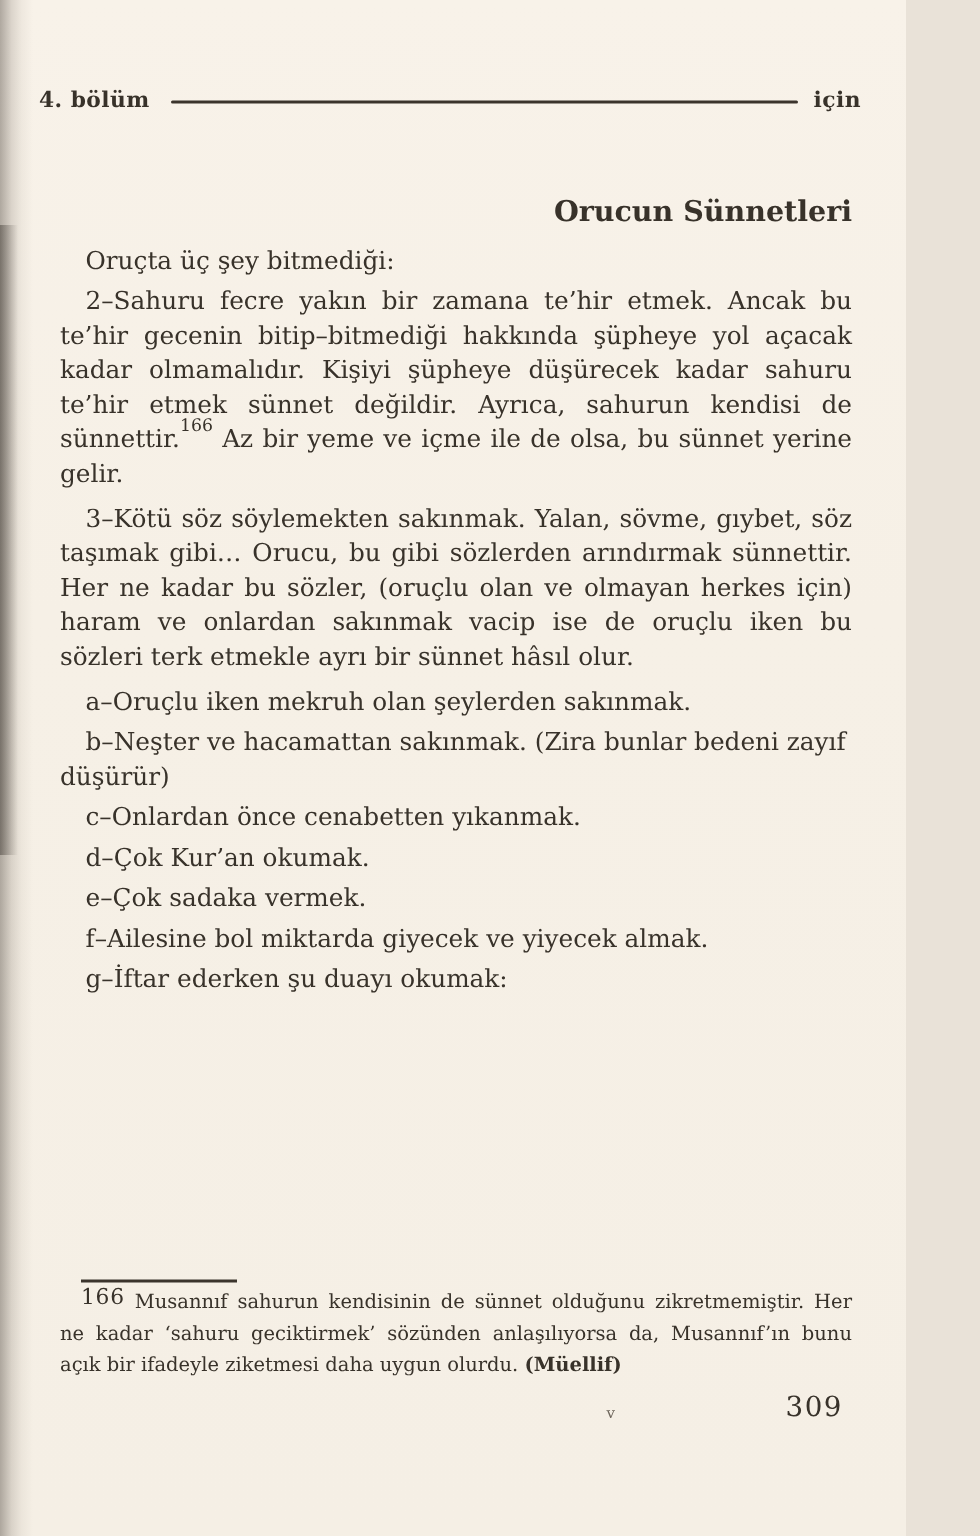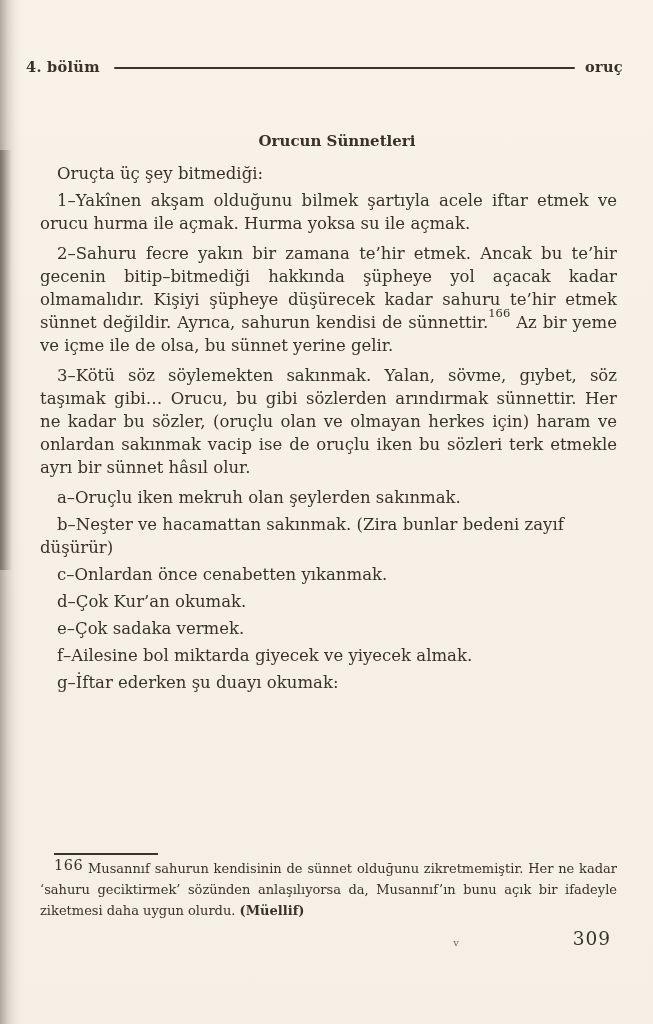--- a/index.html
+++ b/index.html
@@ -4,21 +4,21 @@
 <title>Kitap Sayfası 309</title>
 <style>
   html,body{margin:0;padding:0;}
   body{
     width:653px;height:1024px;
     background:#e9e2d8;
     font-family:"DejaVu Serif", serif;
   }
   .page{
     position:relative;
-    width:653px;height:1024px;
+    width:604px;height:1024px;
     overflow:hidden;
     background:
       linear-gradient(180deg, #f8f2e9 0%, #f6f0e6 40%, #f5efe5 100%);
     color:#38322a;
   }
   
   .edge-shadow{
     position:absolute;left:0;top:0;bottom:0;width:22px;
     background:linear-gradient(to right,
       rgba(74,66,58,.42) 0%,
@@ -44,22 +44,22 @@
     margin:3px 10px 0 14px;border-radius:1px;
   }
 
   
   .content{
     position:absolute;top:130px;left:40px;right:36px;
     font-size:16.5px;line-height:23px;
     text-align:justify;
   }
   .section-heading{
-    font-size:15px;font-weight:bold;
-    margin:0 0 9px;padding-left:17px;text-align:center;
+    font-size:19px;font-weight:bold;
+    margin:0 0 9px;padding-left:17px;text-align:right;
   }
   .intro{margin:0 0 4px;text-indent:17px;}
   .body-par{margin:0 0 7px;text-indent:17px;}
   .body-par sup, .intro sup{
     font-size:11.5px;line-height:0;position:relative;top:-5px;
   }
   .list-item{margin:0 0 4px;text-indent:17px;text-align:left;}
   .list-item.first{margin-top:7px;}
 
   
@@ -92,31 +92,28 @@
 </head>
 <body>
 
 <div class="page">
   <div class="edge-shadow"></div>
   <div class="edge-shadow-dark"></div>
 
   <header class="running-header">
     <span>4. bölüm</span>
     <span class="header-rule"></span>
-    <span>oruç</span>
+    <span>için</span>
   </header>
 
   <main class="content">
     <h1 class="section-heading">Orucun Sünnetleri</h1>
 
     <p class="intro">Oruçta üç şey bitmediği:</p>
 
-    <p class="body-par">
-      <span>1–Yakînen akşam olduğunu bilmek şartıyla acele iftar etmek ve orucu hurma ile açmak. Hurma yoksa su ile açmak.</span>
-    </p>
 
     <p class="body-par">
       <span>2–Sahuru fecre yakın bir zamana te’hir etmek. Ancak bu te’hir gecenin bitip–bitmediği hakkında şüpheye yol açacak kadar olmamalıdır. Kişiyi şüpheye düşürecek kadar sahuru te’hir etmek sünnet değildir. Ayrıca, sahurun kendisi de sünnettir.</span><sup>166</sup><span> Az bir yeme ve içme ile de olsa, bu sünnet yerine gelir.</span>
     </p>
 
     <p class="body-par">
       <span>3–Kötü söz söylemekten sakınmak. Yalan, sövme, gıybet, söz taşımak gibi… Orucu, bu gibi sözlerden arındırmak sünnettir. Her ne kadar bu sözler, (oruçlu olan ve olmayan herkes için) haram ve onlardan sakınmak vacip ise de oruçlu iken bu sözleri terk etmekle ayrı bir sünnet hâsıl olur.</span>
     </p>
 
 

